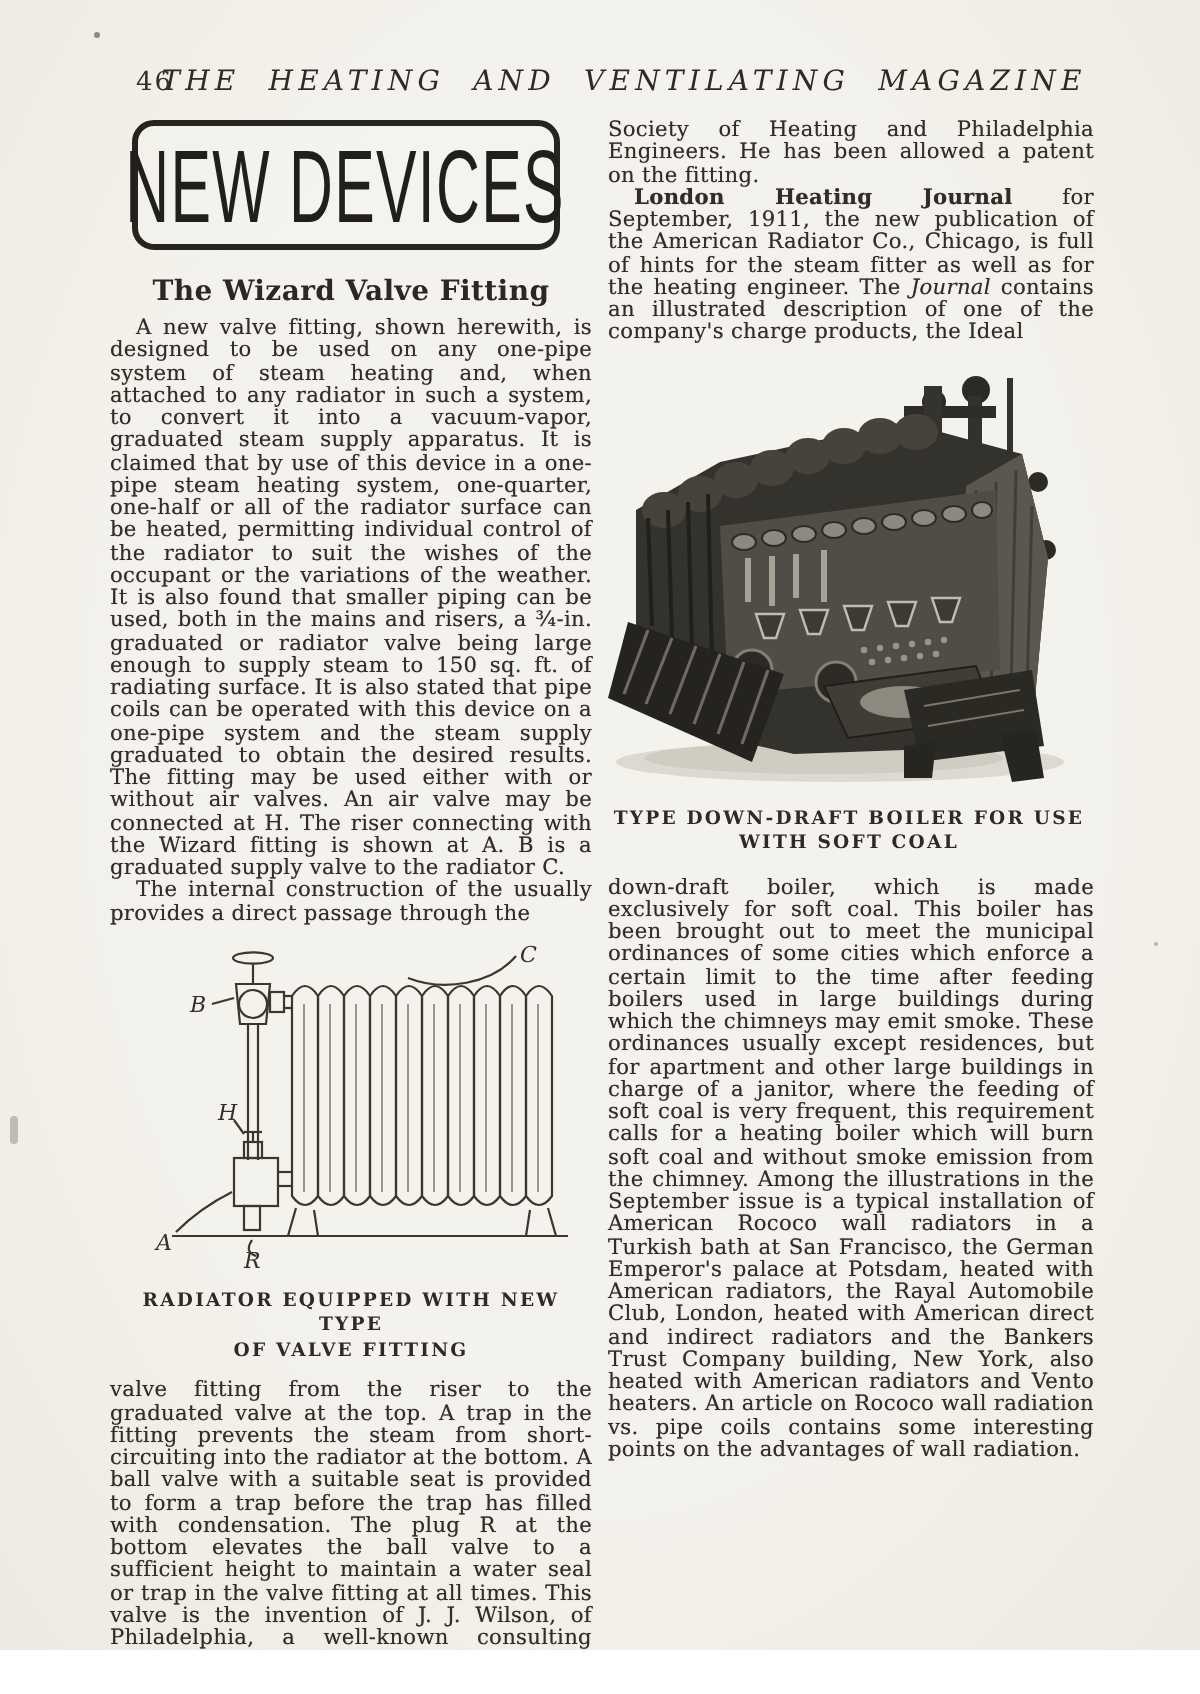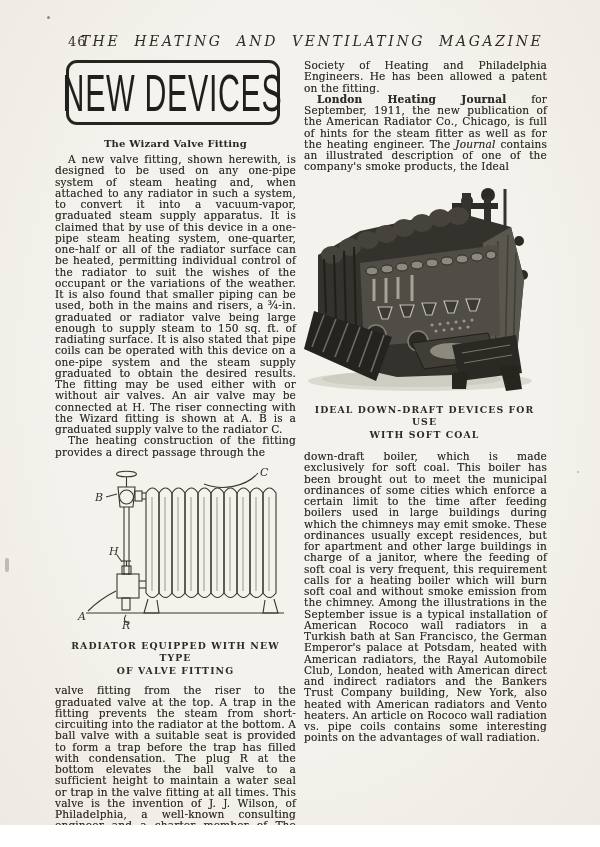--- a/index.html
+++ b/index.html
@@ -45,21 +45,21 @@
     display:flex; align-items:center; justify-content:center;
     background:rgba(255,255,255,.12);
   }
   .devices-text {
     display:inline-block; font-family:"Liberation Sans", sans-serif;
     font-size:46px; font-weight:400; letter-spacing:1px; color:#211f1b;
     transform:scale(0.66,1.12); transform-origin:center; white-space:nowrap;
   }
 
   .article-title {
-    text-align:center; font-size:10px; font-weight:bold;
+    text-align:center; font-size:14px; font-weight:bold;
     letter-spacing:0.2px; margin-bottom:5px; color:#2b2823;
   }
 
   
   figure { display:block; }
   .fig-radiator { margin:5px 0 8px; text-align:center; }
   .fig-boiler   { margin:10px 0 10px -2px; text-align:center; }
   figcaption {
     margin-top:5px; text-align:center; font-weight:bold;
     font-size:9.3px; line-height:12.5px; letter-spacing:1.1px; color:#2e2b26;
@@ -87,21 +87,21 @@
 
   <div class="col col-left">
 
     <div class="devices-box">
       <span class="devices-text">NEW DEVICES</span>
     </div>
 
     <h3 class="article-title">The Wizard Valve Fitting</h3>
 
     <p class="body indent">A new valve fitting, shown herewith, is designed to be used on any one-pipe system of steam heating and, when attached to any radiator in such a system, to convert it into a vacuum-vapor, graduated steam supply apparatus.  It is claimed that by use of this device in a one-pipe steam heating system, one-quarter, one-half or all of the radiator surface can be heated, permitting individual control of the radiator to suit the wishes of the occupant or the variations of the weather.  It is also found that smaller piping can be used, both in the mains and risers, a ¾-in. graduated or radiator valve being large enough to supply steam to 150 sq. ft. of radiating surface.  It is also stated that pipe coils can be operated with this device on a one-pipe system and the steam supply graduated to obtain the desired results.  The fitting may be used either with or without air valves.  An air valve may be connected at H.  The riser connecting with the Wizard fitting is shown at A.  B is a graduated supply valve to the radiator C.</p>
-    <p class="body indent">The heating construction of the fitting provides a direct passage through the</p>
+    <p class="body indent">The internal construction of the usually provides a direct passage through the</p>
 
     <figure class="fig-radiator">
       <svg width="228" height="168" viewBox="0 0 228 168">
 
         <line class="svgline" x1="24" y1="150" x2="222" y2="150"></line>
 
         <g class="svgline">
           <path d="M84,130 L84,30 Q90.5,20 97,30 L97,130 Q90.5,139 84,130 Z"></path>
           <path d="M97,130 L97,30 Q103.5,20 110,30 L110,130 Q103.5,139 97,130 Z"></path>
           <path d="M110,130 L110,30 Q116.5,20 123,30 L123,130 Q116.5,139 110,130 Z"></path>
@@ -170,21 +170,21 @@
       </figcaption>
     </figure>
 
     <p class="body">valve fitting from the riser to the graduated valve at the top.  A trap in the fitting prevents the steam from short-circuiting into the radiator at the bottom.  A ball valve with a suitable seat is provided to form a trap before the trap has filled with condensation.  The plug R at the bottom elevates the ball valve to a sufficient height to maintain a water seal or trap in the valve fitting at all times.  This valve is the invention of J. J. Wilson, of Philadelphia, a well-known consulting engineer and a charter member of The American</p>
   </div>
 
   <div class="col col-right">
 
     <p class="body">Society of Heating and Philadelphia Engineers.  He has been allowed a patent on the fitting.</p>
 
-    <p class="body indent"><b>London Heating Journal</b><span> for September, 1911, the new publication of the American Radiator Co., Chicago, is full of hints for the steam fitter as well as for the heating engineer.  The </span><i>Journal</i><span> contains an illustrated description of one of the company's smoke products, the Ideal</span></p>
+    <p class="body indent"><b>London Heating Journal</b><span> for September, 1911, the new publication of the American Radiator Co., Chicago, is full of hints for the steam fitter as well as for the heating engineer.  The </span><i>Journal</i><span> contains an illustrated description of one of the company's charge products, the Ideal</span></p>
 
     <figure class="fig-boiler">
       <svg width="245" height="212" viewBox="0 0 245 212">
 
         <ellipse cx="118" cy="198" rx="112" ry="10" fill="#dcd9d0"></ellipse>
         <ellipse cx="110" cy="196" rx="90" ry="8" fill="#cfccc2"></ellipse>
 
         <line x1="203" y1="6" x2="203" y2="48" stroke="#35332d" stroke-width="3"></line>
         <circle cx="186" cy="12" r="7" fill="#2c2a25"></circle>
         <rect x="182" y="15" width="7" height="30" fill="#33312b"></rect>
@@ -283,21 +283,21 @@
 
         <path d="M150,162 L214,152 L220,190 L158,198 Z" fill="#2a2924"></path>
         <path d="M198,184 L216,182 L220,206 L204,208 Z" fill="#26251f"></path>
         <path d="M150,190 L166,188 L164,206 L150,206 Z" fill="#26251f"></path>
         <g stroke="#7b766b" stroke-width="1">
             <line x1="160" y1="170" x2="208" y2="162"></line>
             <line x1="162" y1="180" x2="210" y2="172"></line>
           </g>
       </svg>
       <figcaption>
-        <span>IDEAL DOWN-DRAFT DEVICES FOR USE</span>
+        <span>TYPE DOWN-DRAFT BOILER FOR USE</span>
         <span>WITH SOFT COAL</span>
       </figcaption>
     </figure>
 
     <p class="body">down-draft boiler, which is made exclusively for soft coal.  This boiler has been brought out to meet the municipal ordinances of some cities which enforce a certain limit to the time after feeding boilers used in large buildings during which the chimneys may emit smoke. These ordinances usually except residences, but for apartment and other large buildings in charge of a janitor, where the feeding of soft coal is very frequent, this requirement calls for a heating boiler which will burn soft coal and without smoke emission from the chimney. Among the illustrations in the September issue is a typical installation of American Rococo wall radiators in a Turkish bath at San Francisco, the German Emperor's palace at Potsdam, heated with American radiators, the Rayal Automobile Club, London, heated with American direct and indirect radiators and the Bankers Trust Company building, New York, also heated with American radiators and Vento heaters.  An article on Rococo wall radiation vs. pipe coils contains some interesting points on the advantages of wall radiation.</p>
 
   </div>
 
   <div class="speck s1"></div>
   <div class="speck s2"></div>

